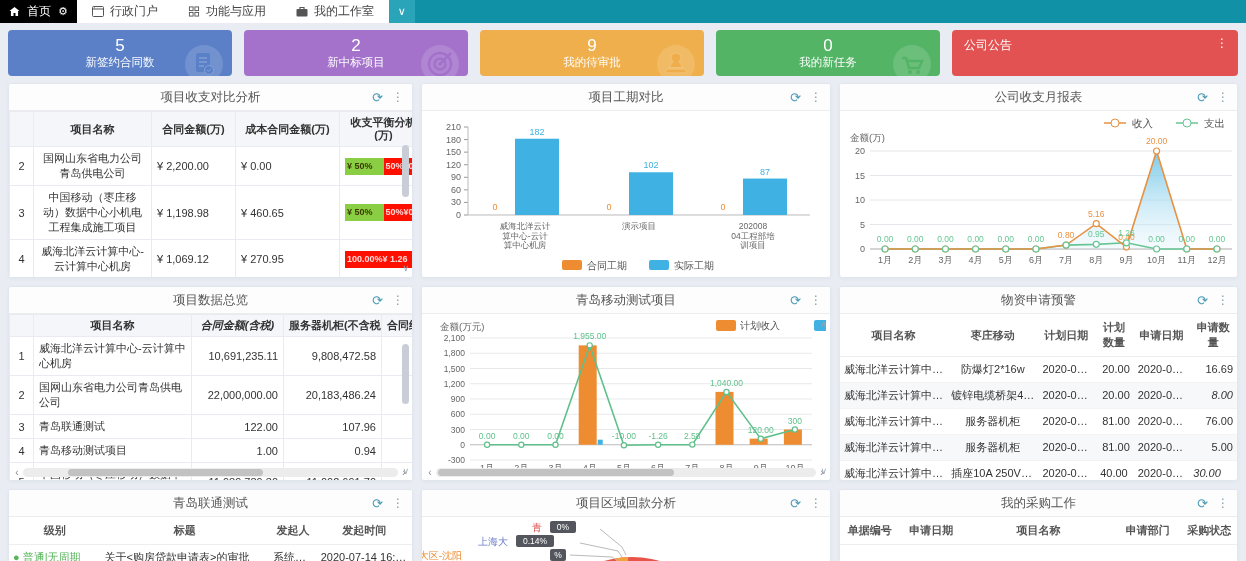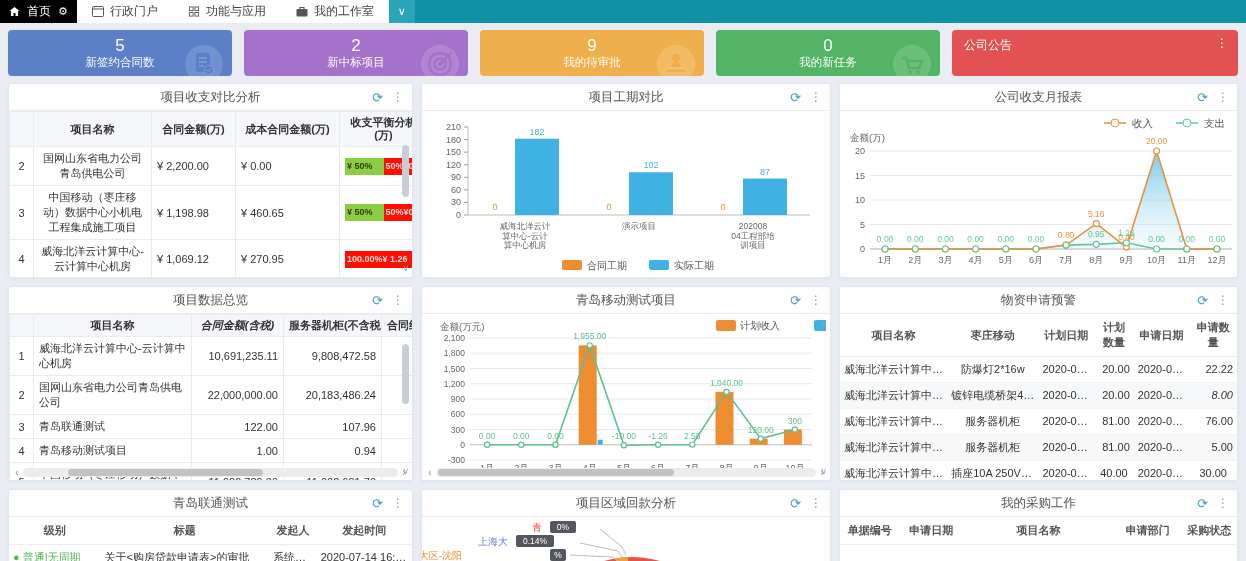--- a/index.html
+++ b/index.html
@@ -536,21 +536,21 @@
               <th>申请数量</th>
             </tr>
           </thead>
           <tbody>
             <tr>
               <td>威海北洋云计算中心-云计算...</td>
               <td style="text-align: center;">防爆灯2*16w</td>
               <td>2020-06-22</td>
               <td style="text-align: right;">20.00</td>
               <td>2020-06-28</td>
-              <td style="text-align: right;">22.22</td>
+              <td style="text-align: right;">16.69</td>
             </tr>
             <tr class="alt">
               <td>威海北洋云计算中心-云计算...</td>
               <td style="text-align: center;">镀锌电缆桥架400*100</td>
               <td>2020-06-22</td>
               <td style="text-align: right;">20.00</td>
               <td>2020-06-28</td>
               <td style="text-align: right; font-style: italic;">8.00</td>
             </tr>
             <tr>
@@ -568,21 +568,21 @@
               <td style="text-align: right;">81.00</td>
               <td>2020-06-28</td>
               <td style="text-align: right;">5.00</td>
             </tr>
             <tr>
               <td>威海北洋云计算中心-云计算...</td>
               <td style="text-align: center;">插座10A 250V 三极五孔插座</td>
               <td>2020-06-22</td>
               <td style="text-align: center;">40.00</td>
               <td>2020-06-28</td>
-              <td style="text-align: center;">30.00</td>
+              <td style="text-align: left; font-style: italic;">30.00</td>
             </tr>
           </tbody>
         </table>
       </div>
   </section>
 
   <section class="panel short">
     <div class="phead">
         <span class="ptitle">青岛联通测试</span>
       <span class="picons">

